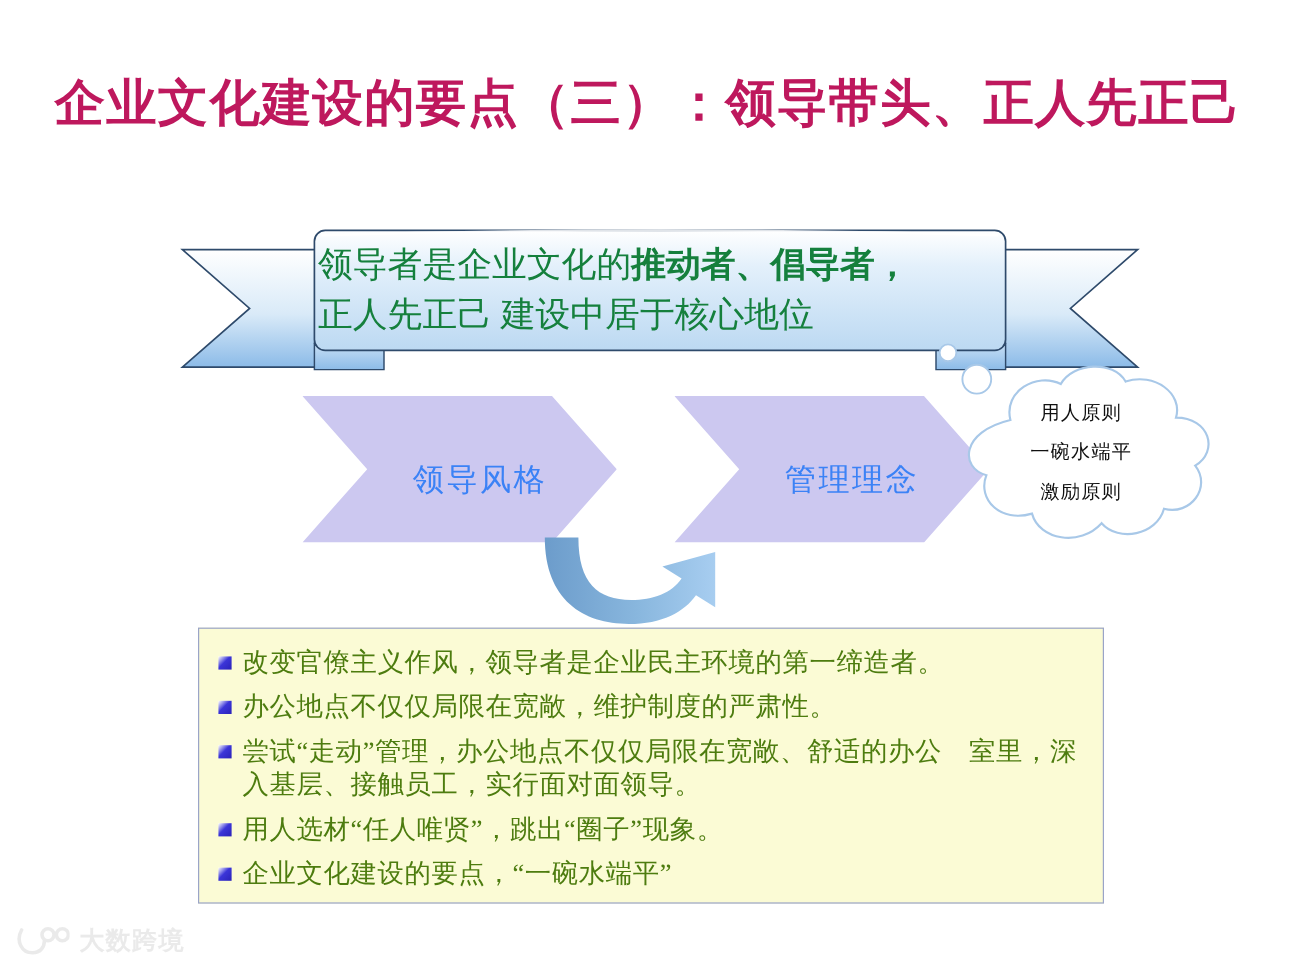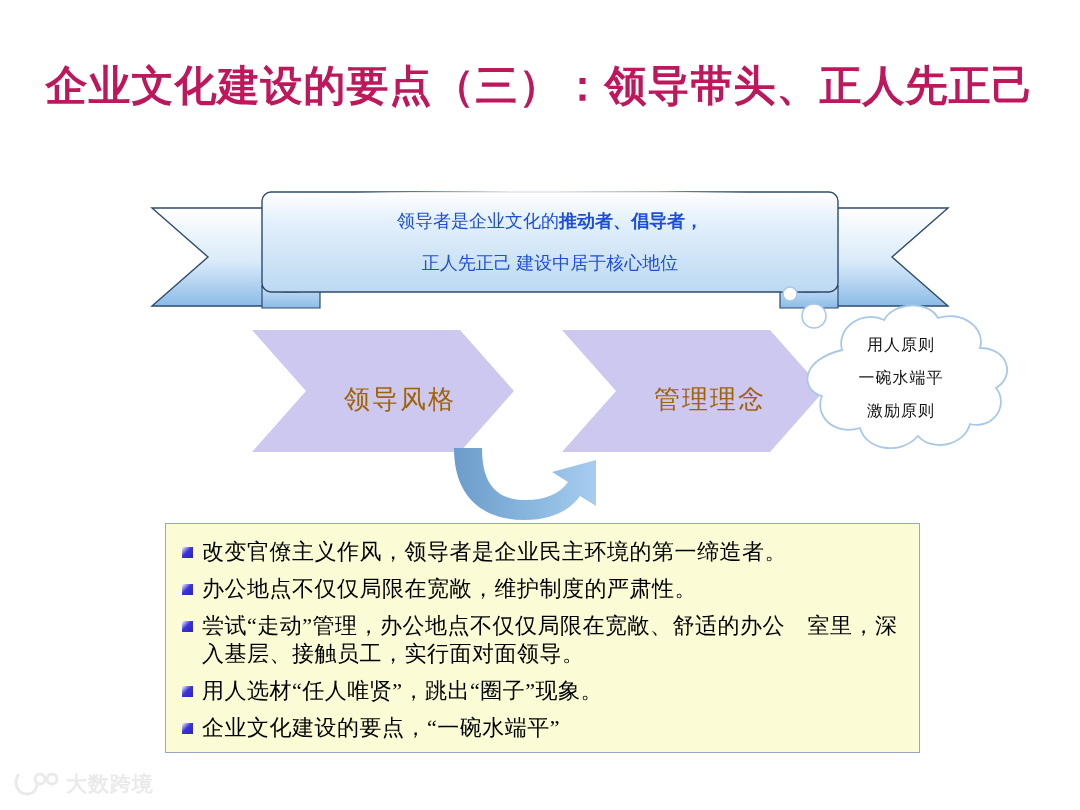--- a/index.html
+++ b/index.html
@@ -41,24 +41,24 @@
     top: 186px;
     width: 800px;
     height: 124px;
   }
   #ribbon svg { display: block; }
   #ribbon-text {
     position: absolute;
     left: 115px;
     top: 14px;
     width: 570px;
-    text-align: center;
-    font-size: 18px;
+    text-align: left;
+    font-size: 29px;
     line-height: 42px;
-    color: #1d4ed8;
+    color: #15803d;
   }
   #ribbon-text .bold { font-weight: bold; }
 
   
   .chevron-wrap {
     position: absolute;
     top: 330px;
     height: 122px;
   }
   #chev-1 { left: 252px; width: 262px; }
@@ -69,21 +69,21 @@
     top: 0;
     left: 0;
     width: 100%;
     height: 138px;
     display: flex;
     align-items: center;
     justify-content: center;
     padding-left: 34px;
     box-sizing: border-box;
     font-size: 26px;
-    color: #a16207;
+    color: #3b82f6;
     letter-spacing: 2px;
   }
 
   
   #cloud {
     position: absolute;
     left: 772px;
     top: 286px;
     width: 258px;
     height: 182px;
@@ -132,21 +132,21 @@
     flex: 0 0 auto;
     width: 11px;
     height: 11px;
     margin-top: 9px;
     margin-right: 9px;
     background: linear-gradient(135deg, #ffffff 0%, #3b35d8 45%, #2a22b8 100%);
   }
   .bullet-text {
     font-size: 22px;
     line-height: 28px;
-    color: #000000;
+    color: #4d7c0f;
     letter-spacing: 0.5px;
   }
 
   
   #watermark {
     position: absolute;
     left: 14px;
     top: 770px;
     display: flex;
     align-items: center;

